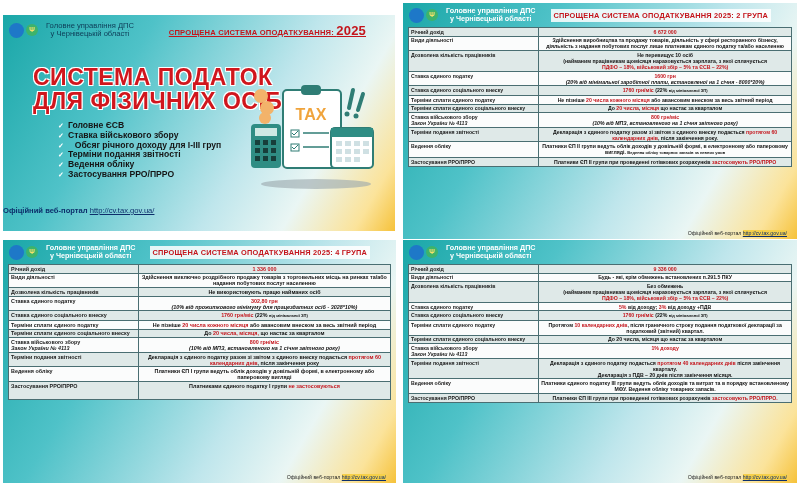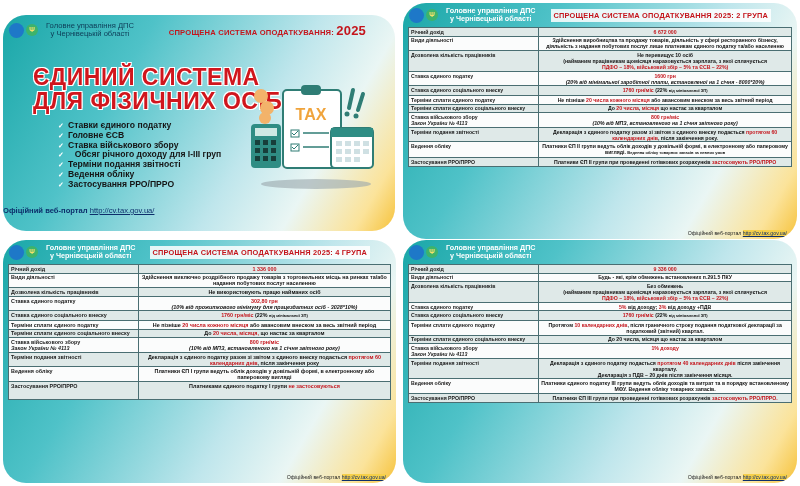--- a/index.html
+++ b/index.html
@@ -1,18 +1,18 @@
 <!DOCTYPE html>
 <html><head>
 <meta charset="utf-8">
 <style>
   * { box-sizing: border-box; margin: 0; padding: 0; }
   body { width: 800px; height: 486px; background: #ffffff; position: relative; overflow: hidden; font-family: "Liberation Sans", sans-serif; }
   .panel { position: absolute; overflow: hidden;
-    background: linear-gradient(120deg, #1aa7a8 0%, #4fc2c8 30%, #bfe6ec 62%, #eaf6f4 78%, #fbe39a 92%, #f6c23a 100%); border-radius: 23px; }
+    background: linear-gradient(120deg, #1aa7a8 0%, #4fc2c8 30%, #bfe6ec 62%, #eaf6f4 78%, #fbe39a 92%, #f6c23a 100%); }
   #p-title { left: 3px; top: 15px; width: 392px; height: 216px; }
   #p-g2 { left: 403px; top: 3px; width: 394px; height: 236px; }
   #p-g1 { left: 3px; top: 240px; width: 393px; height: 243px; }
   #p-g3 { left: 403px; top: 240px; width: 394px; height: 243px; }
 
   .hdr { position: absolute; left: 0; top: 0; right: 0; height: 24px; display: flex; align-items: center; }
   .logo-blue { width: 15px; height: 15px; border-radius: 50%; background: #1e78c8; margin-left: 6px; }
   .logo-green { width: 12px; height: 12px; border-radius: 50%; background: #3db36b; margin-left: 2px; color: #f5e06a; font-size: 7px; line-height: 12px; text-align: center; font-weight: bold; }
   .org { margin-left: 8px; color: #fff; font-size: 7.2px; font-weight: bold; line-height: 8px; text-align: center; }
   .org.dark { color: #0d3b56; font-weight: normal; font-size: 7.6px; }
@@ -46,27 +46,27 @@
 <body>
 
 <div class="panel" id="p-title">
   <div class="hdr" style="height:30px;">
     <div class="logo-blue"></div>
     <div class="logo-green">Ψ</div>
     <div class="org dark">
       <div>Головне управління ДПС</div>
       <div>у Чернівецькій області</div>
     </div>
-    <div class="hdr-title" style="background:transparent;font-size:7.6px;">
+    <div class="hdr-title" style="background:transparent;font-size:7.6px;text-decoration:underline;">
       <span>СПРОЩЕНА СИСТЕМА ОПОДАТКУВАННЯ:</span>
       <span class="yr">2025</span>
     </div>
   </div>
   <div class="big-title">
-    <div>ЄДИНИЙ СИСТЕМА</div>
+    <div>СИСТЕМА ПОДАТОК</div>
     <div>ДЛЯ ФІЗИЧНИХ ОСІБ</div>
   </div>
   <svg class="illus" viewBox="0 0 130 110">
     <ellipse cx="65" cy="102" rx="55" ry="5" fill="#9aa6ab" opacity="0.6"></ellipse>
     <circle cx="10" cy="14" r="7" fill="#f3b36a"></circle>
       <circle cx="16" cy="26" r="7" fill="#f3b36a"></circle>
       <circle cx="14" cy="36" r="6" fill="#f3b36a"></circle>
     <rect x="32" y="8" width="58" height="78" rx="4" fill="#fff" stroke="#2f7d75" stroke-width="2"></rect>
     <rect x="50" y="3" width="20" height="10" rx="4" fill="#2f7d75"></rect>
     <text x="60" y="38" text-anchor="middle" font-family="Liberation Sans, sans-serif" font-weight="bold" font-size="16" fill="#f0a43c">TAX</text>
@@ -103,21 +103,20 @@
         <rect x="85" y="75" width="6" height="5"></rect>
         <rect x="94" y="75" width="6" height="5"></rect>
         <rect x="103" y="75" width="6" height="5"></rect>
       </g>
     <path d="M102 8 l-4 18" stroke="#2f7d75" stroke-width="4" stroke-linecap="round"></path>
       <circle cx="96" cy="32" r="2.5" fill="#2f7d75"></circle>
     <path d="M112 12 l-5 16" stroke="#2f7d75" stroke-width="4" stroke-linecap="round"></path>
       <circle cx="105" cy="34" r="2.5" fill="#2f7d75"></circle>
   </svg>
   <ul class="bullets">
-    <li><span class="chk">✓</span><span>Ставки єдиного податку</span></li>
     <li><span class="chk">✓</span><span>Головне ЄСВ</span></li>
     <li><span class="chk">✓</span><span>Ставка військового збору</span></li>
     <li style="width:170px;text-align:center;"><span class="chk">✓</span><span>Обсяг річного доходу для І-ІІІ груп</span></li>
     <li><span class="chk">✓</span><span>Терміни подання звітності</span></li>
     <li><span class="chk">✓</span><span>Ведення обліку</span></li>
     <li><span class="chk">✓</span><span>Застосування РРО/ПРРО</span></li>
   </ul>
   <div class="portal-main">
     <span>Офіційний веб-портал</span>
     <a class="lnk">http://cv.tax.gov.ua/</a>

